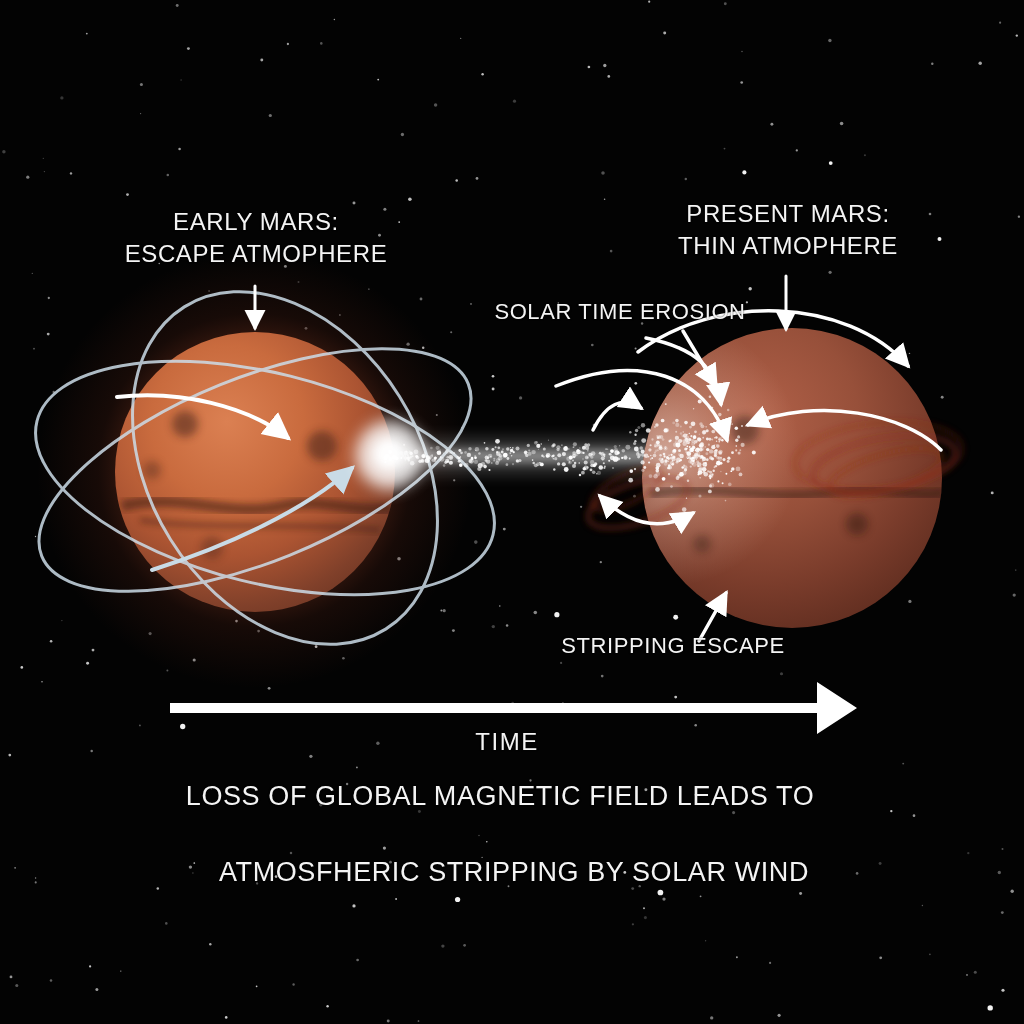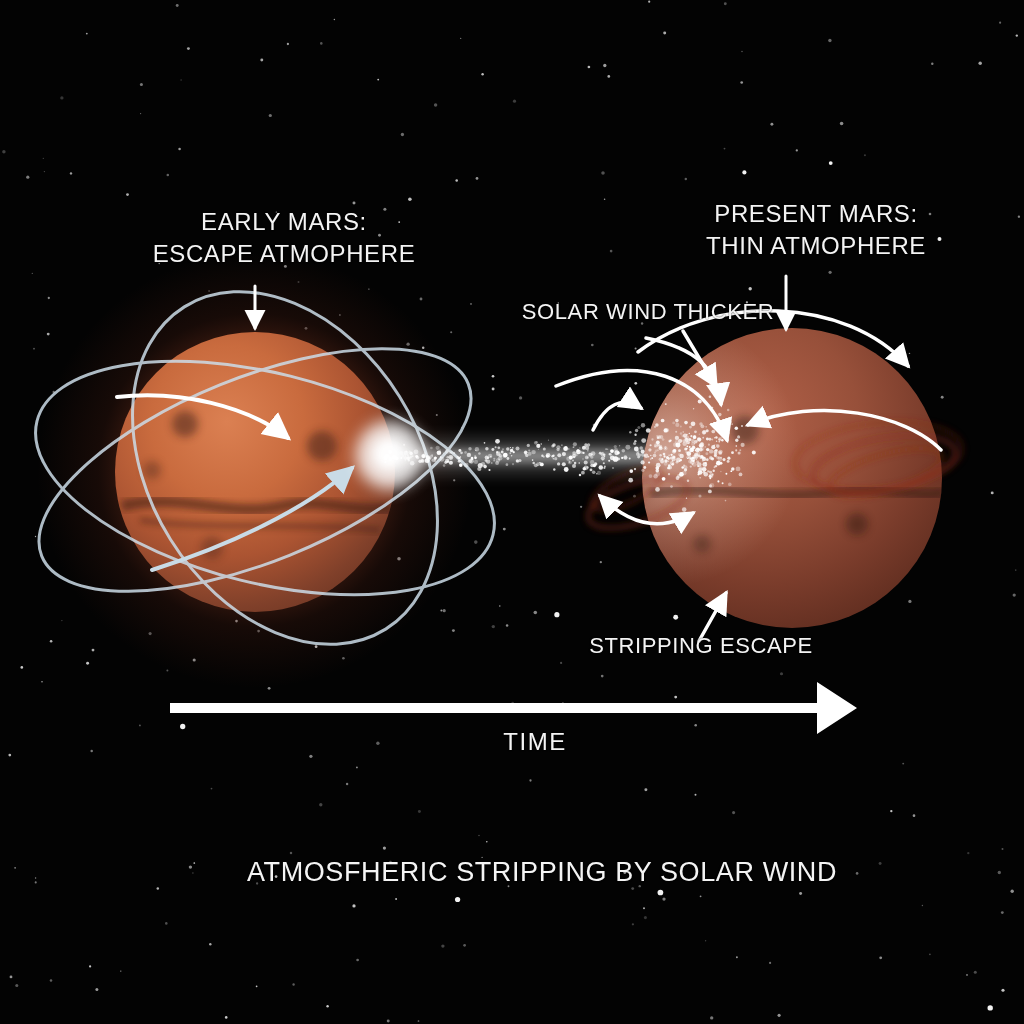--- a/index.html
+++ b/index.html
@@ -5,21 +5,21 @@
   html,body{margin:0;padding:0;background:#000;}
   #stage{
     position:relative;width:1024px;height:1024px;overflow:hidden;
     background:var(--bg,#030303);
     font-family:"Liberation Sans", sans-serif;
   }
   #art{position:absolute;left:0;top:0;width:1024px;height:1024px;}
   .lbl{
     position:absolute;color:var(--text,#f4f4f4);text-align:center;
     transform:translateX(-50%);white-space:nowrap;letter-spacing:.6px;
-    font-weight:500;text-shadow:0 0 2px rgba(0,0,0,.8);margin-left:28px;
+    font-weight:500;text-shadow:0 0 2px rgba(0,0,0,.8);
   }
   .title{font-size:24px;line-height:32px;}
   #left-title{left:256px;top:206px;}
   #right-title{left:788px;top:198px;}
   #solar-wind-label{left:620px;top:299px;font-size:22px;}
   #escape-label{left:673px;top:633px;font-size:22px;}
   #time-label{left:507px;top:728px;font-size:24px;letter-spacing:1.5px;}
   .caption{font-size:27px;line-height:32px;}
   #caption-line1{left:500px;top:780px;}
   #caption-line2{left:514px;top:856px;}
@@ -975,17 +975,18 @@
   </svg>
 
   <div class="lbl title" id="left-title">
     <div>EARLY MARS:</div>
     <div>ESCAPE ATMOPHERE</div>
   </div>
   <div class="lbl title" id="right-title">
     <div>PRESENT MARS:</div>
     <div>THIN ATMOPHERE</div>
   </div>
-  <div class="lbl" id="solar-wind-label">SOLAR WIND THICKER</div>
+  <div class="lbl" id="solar-wind-label">SOLAR TIME EROSION</div>
   <div class="lbl" id="escape-label">STRIPPING ESCAPE</div>
   <div class="lbl" id="time-label">TIME</div>
+  <div class="lbl caption" id="caption-line1">LOSS OF GLOBAL MAGNETIC FIELD LEADS TO</div>
   <div class="lbl caption" id="caption-line2">ATMOSFHERIC STRIPPING BY SOLAR WIND</div>
 </div>
 
 </body></html>

